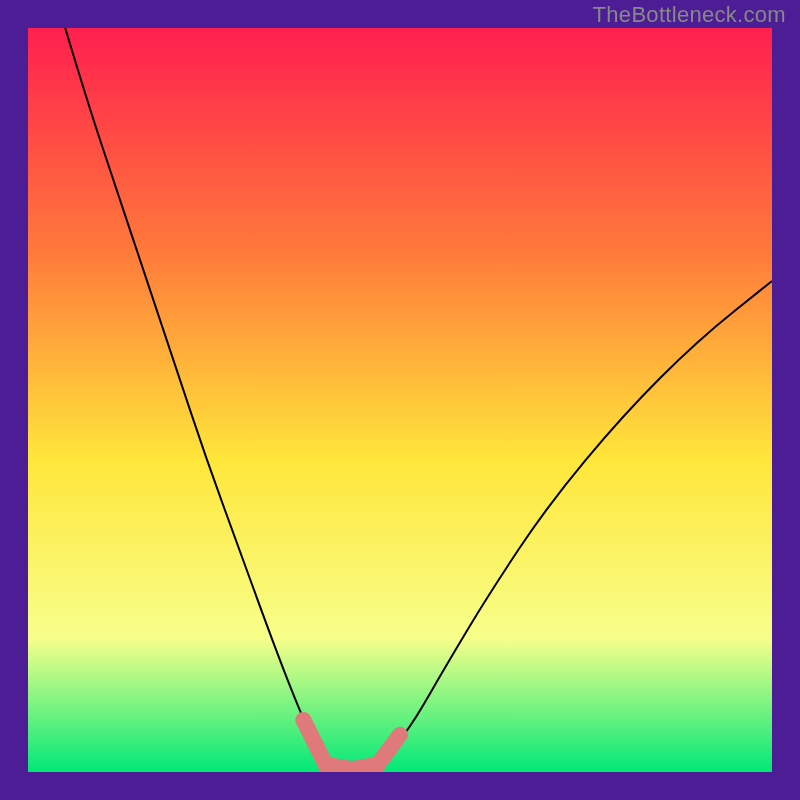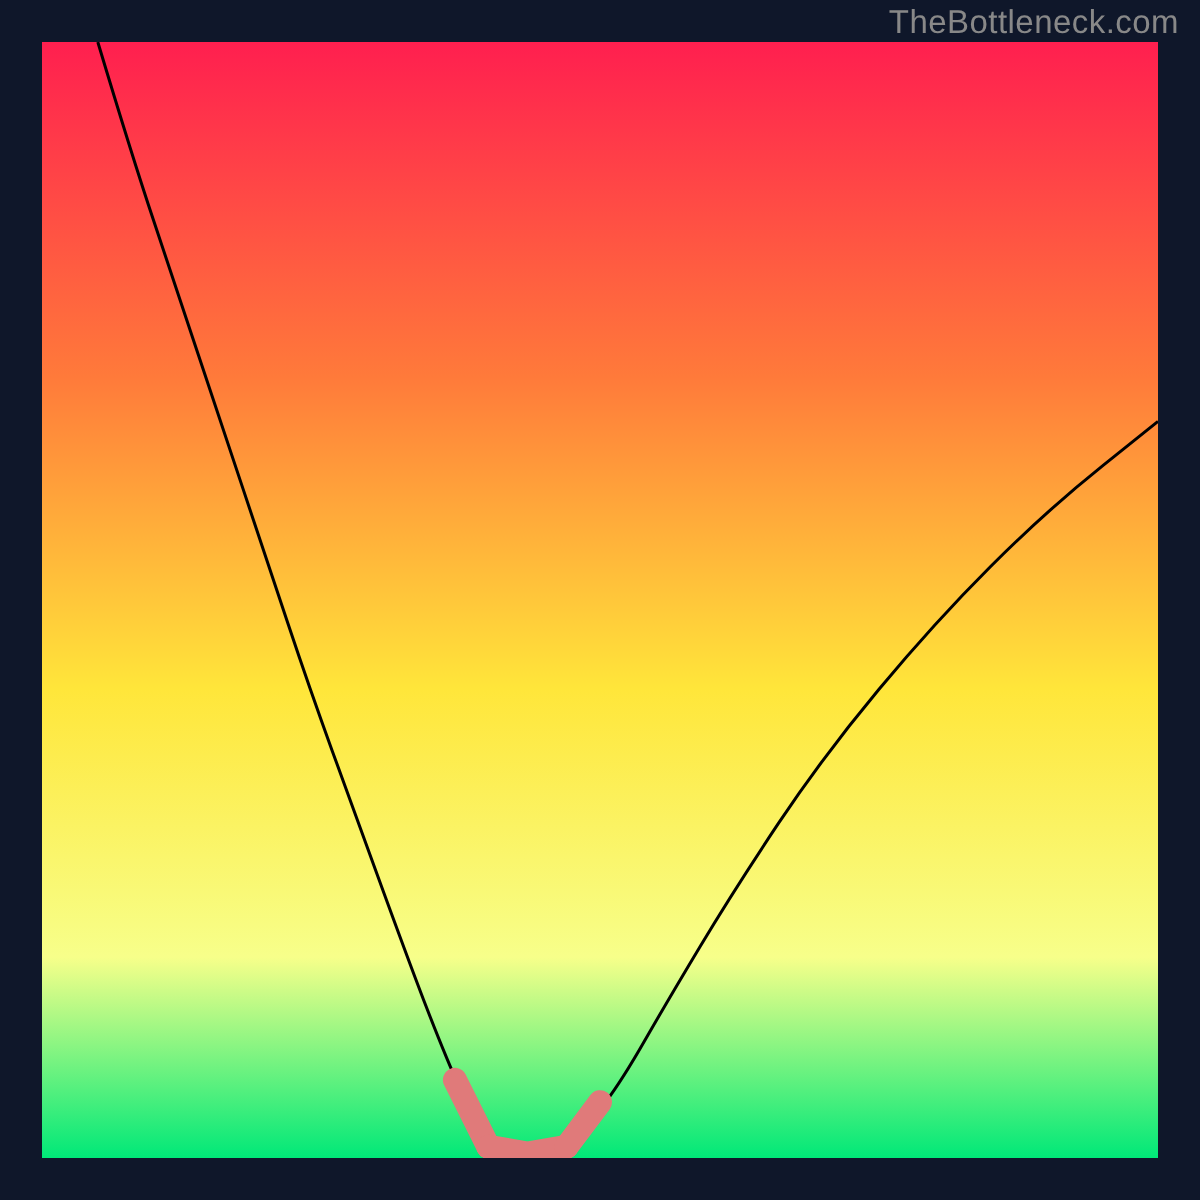--- a/index.html
+++ b/index.html
@@ -7,21 +7,21 @@
     padding: 0;
     width: 800px;
     height: 800px;
     background: #000;
     overflow: hidden;
     font-family: Arial, Helvetica, sans-serif;
   }
   .frame {
     position: absolute;
     inset: 0;
-    background: #0f172a;
+    background: #4c1d95;
   }
   .watermark {
     position: absolute;
     top: 2px;
     right: 14px;
     color: #888;
     font-size: 22px;
     font-weight: 400;
     letter-spacing: 0.3px;
     z-index: 10;

